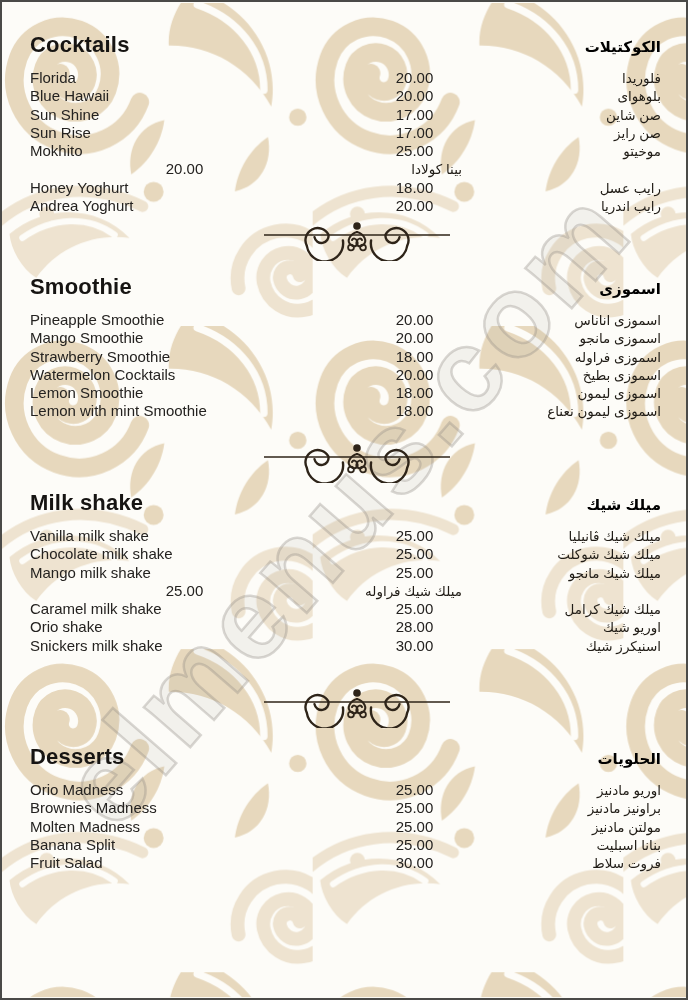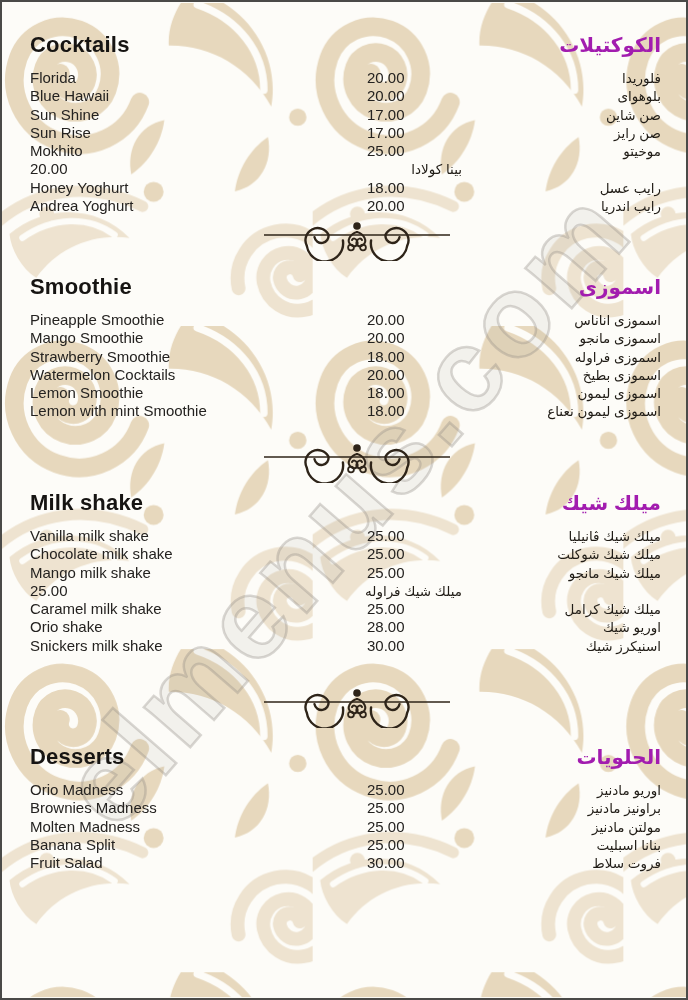--- a/index.html
+++ b/index.html
@@ -13,25 +13,25 @@
     position:absolute; left:-106px; top:425px; width:900px; height:160px;
     line-height:160px; text-align:center; transform:rotate(-49deg);
     font-size:116px; font-weight:bold; letter-spacing:5px;
     color:rgba(150,146,140,0.10);
     -webkit-text-stroke:2.5px rgba(143,138,131,0.33);
     pointer-events:none; white-space:nowrap;
   }
   .menu-section { position:absolute; left:0; right:0; padding:0 25px 0 28px; }
   .sec-head { display:flex; justify-content:space-between; align-items:baseline;gap:24px; }
   .sec-head .en { margin:0; font-size:22px; font-weight:bold; color:#161412; letter-spacing:0.2px; }
-  .sec-head .ar { margin:0; font-size:20px; font-weight:bold; color:#a21caf; direction:rtl; }
+  .sec-head .ar { margin:0; font-size:15px; font-weight:bold; color:#000000; direction:rtl; }
   .rows { margin-top:11px; }
   .row { display:grid; grid-template-columns:309px 95px 1fr; align-items:baseline; line-height:17.3px;gap:28px; }
   .row .en    { font-size:15px; color:#242220; white-space:nowrap; }
-  .row .price { font-size:15px; color:#242220; }
+  .row .price { font-size:15px; color:#242220;text-align:center; }
   .row .ar    { font-size:13.5px; font-weight:normal; color:#201c16; text-align:right; direction:rtl; white-space:nowrap; }
   .divider { position:absolute; left:255px; width:200px; height:52px; pointer-events:none; }
 </style>
 </head>
 <body>
 
 <div class="page">
 
   <svg class="bg" width="688" height="1000" viewBox="0 0 688 1000" xmlns="http://www.w3.org/2000/svg">
     <defs>

